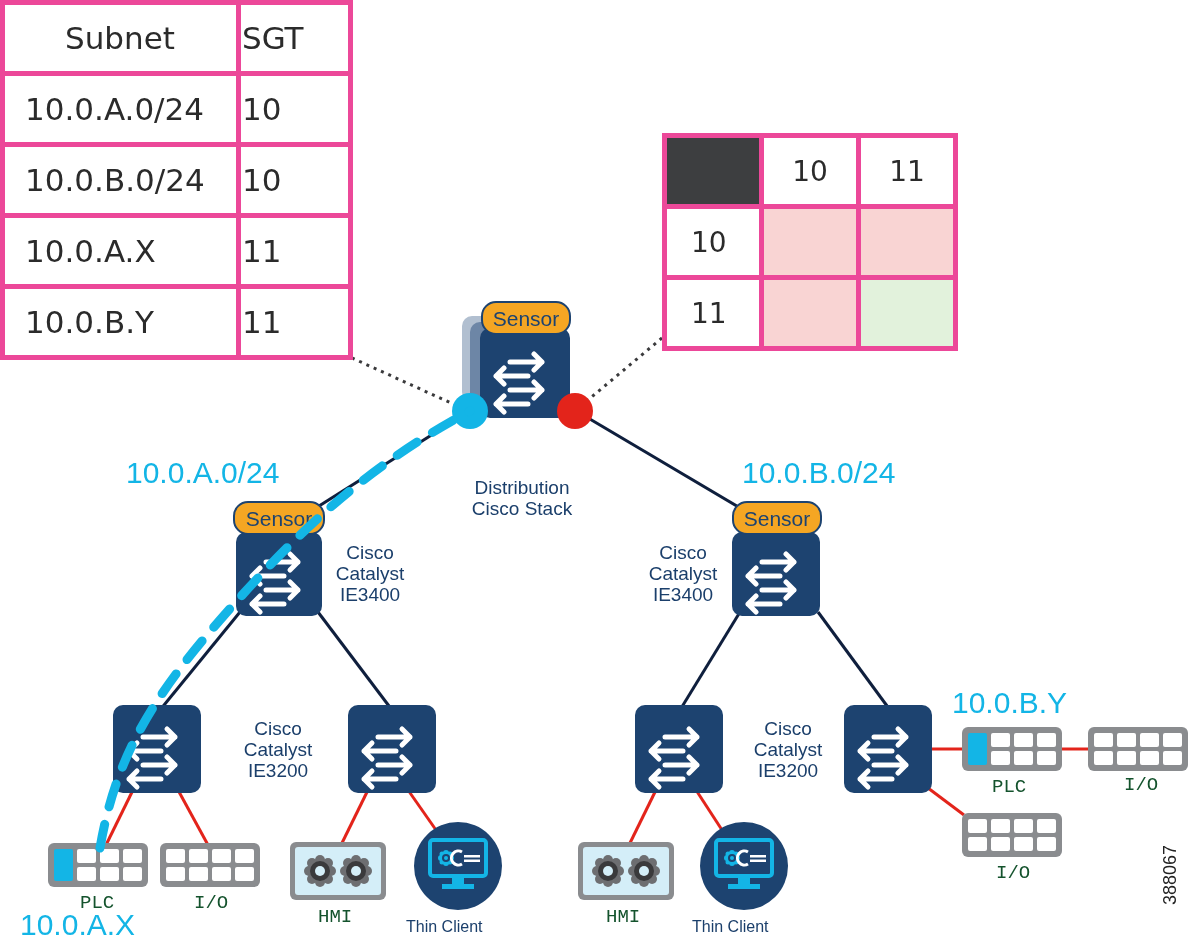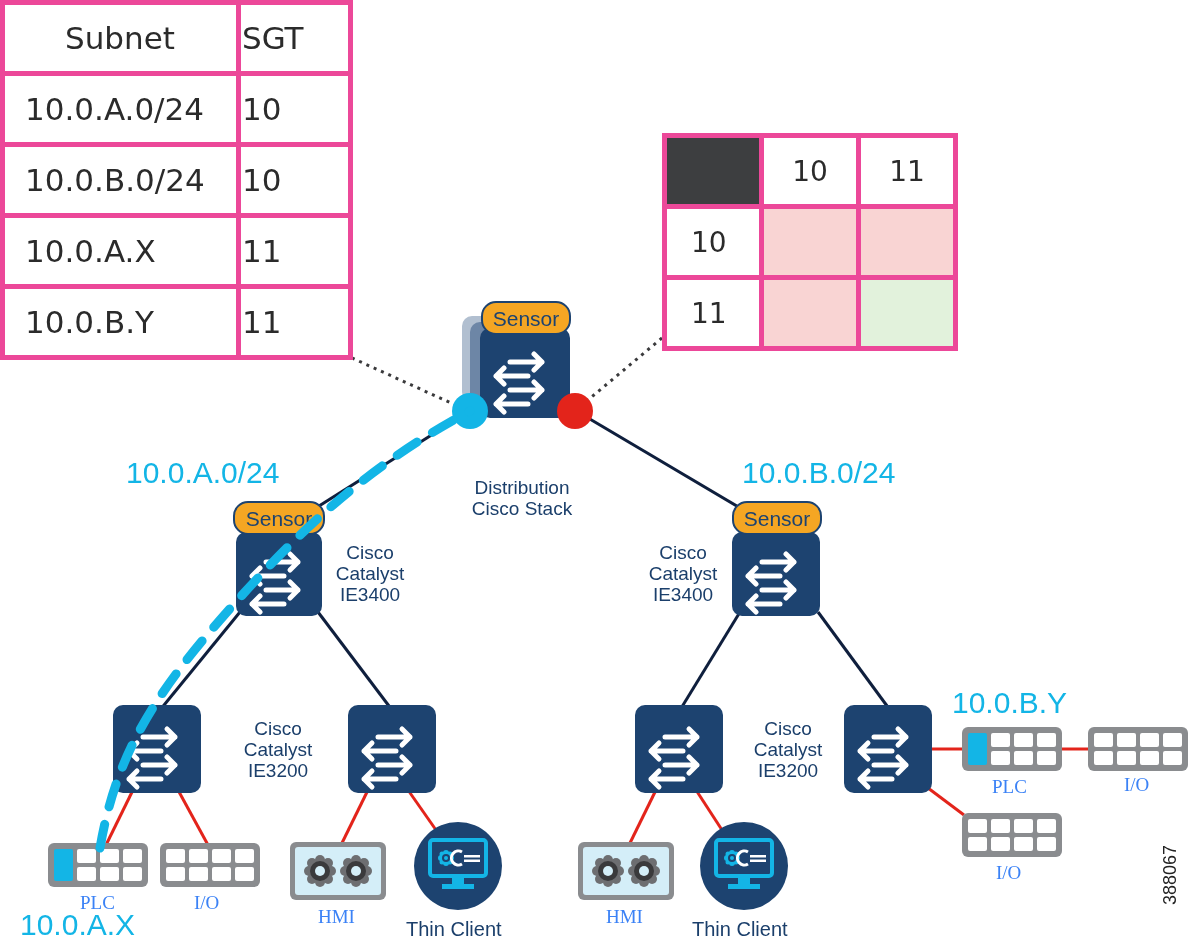--- a/index.html
+++ b/index.html
@@ -13,22 +13,22 @@
   #subnet-table td.c2 { width:105px; text-align:left; }
   #subnet-table tr.hdr td.c1 { text-align:center; padding-left:0; }
   #matrix-table { left:662px; top:133px; }
   #matrix-table td { width:90px; height:64px; font-size:28px; text-align:center; }
   #matrix-table td.corner { background:#3d3e40; }
   #matrix-table td.rowh { text-align:left; padding-left:24px; width:66px; }
   #matrix-table td.deny { background:#f9d4d3; }
   #matrix-table td.permit { background:#e2f2dc; }
   .lbl-blue { position:absolute; color:#13b5e6; font-size:30px; font-family:"Liberation Sans", sans-serif; }
   .lbl-dev { position:absolute; color:#1b3f6b; font-size:19px; line-height:21px; text-align:center; font-family:"Liberation Sans", sans-serif; }
-  .lbl-gray { position:absolute; color:#3b82f6; font-size:19px; font-family:Liberation Serif, serif; }
-  .lbl-navy { position:absolute; color:#1b3f6b; font-size:20px; font-family:"Liberation Sans", sans-serif; }
+  .lbl-gray { position:absolute; color:#14532d; font-size:19px; font-family:Liberation Mono, monospace; }
+  .lbl-navy { position:absolute; color:#1b3f6b; font-size:16px; font-family:"Liberation Sans", sans-serif; }
   .figid { position:absolute; left:1160px; top:905px; transform:rotate(-90deg); transform-origin:left top; font-size:18px; color:#222; font-family:"Liberation Sans", sans-serif; }
 </style>
 </head>
 <body>
 
 <svg id="canvas" viewBox="0 0 1200 950" xmlns="http://www.w3.org/2000/svg">
   <defs>
     <g id="sw-arrows">
       <path d="M22 26 H54 M46 18 L54 26 L46 34" stroke="#fff" stroke-width="5" fill="none" stroke-linecap="round" stroke-linejoin="round"></path>
       <path d="M40 40 H8 M16 32 L8 40 L16 48" stroke="#fff" stroke-width="5" fill="none" stroke-linecap="round" stroke-linejoin="round" transform="translate(0,0)"></path>

